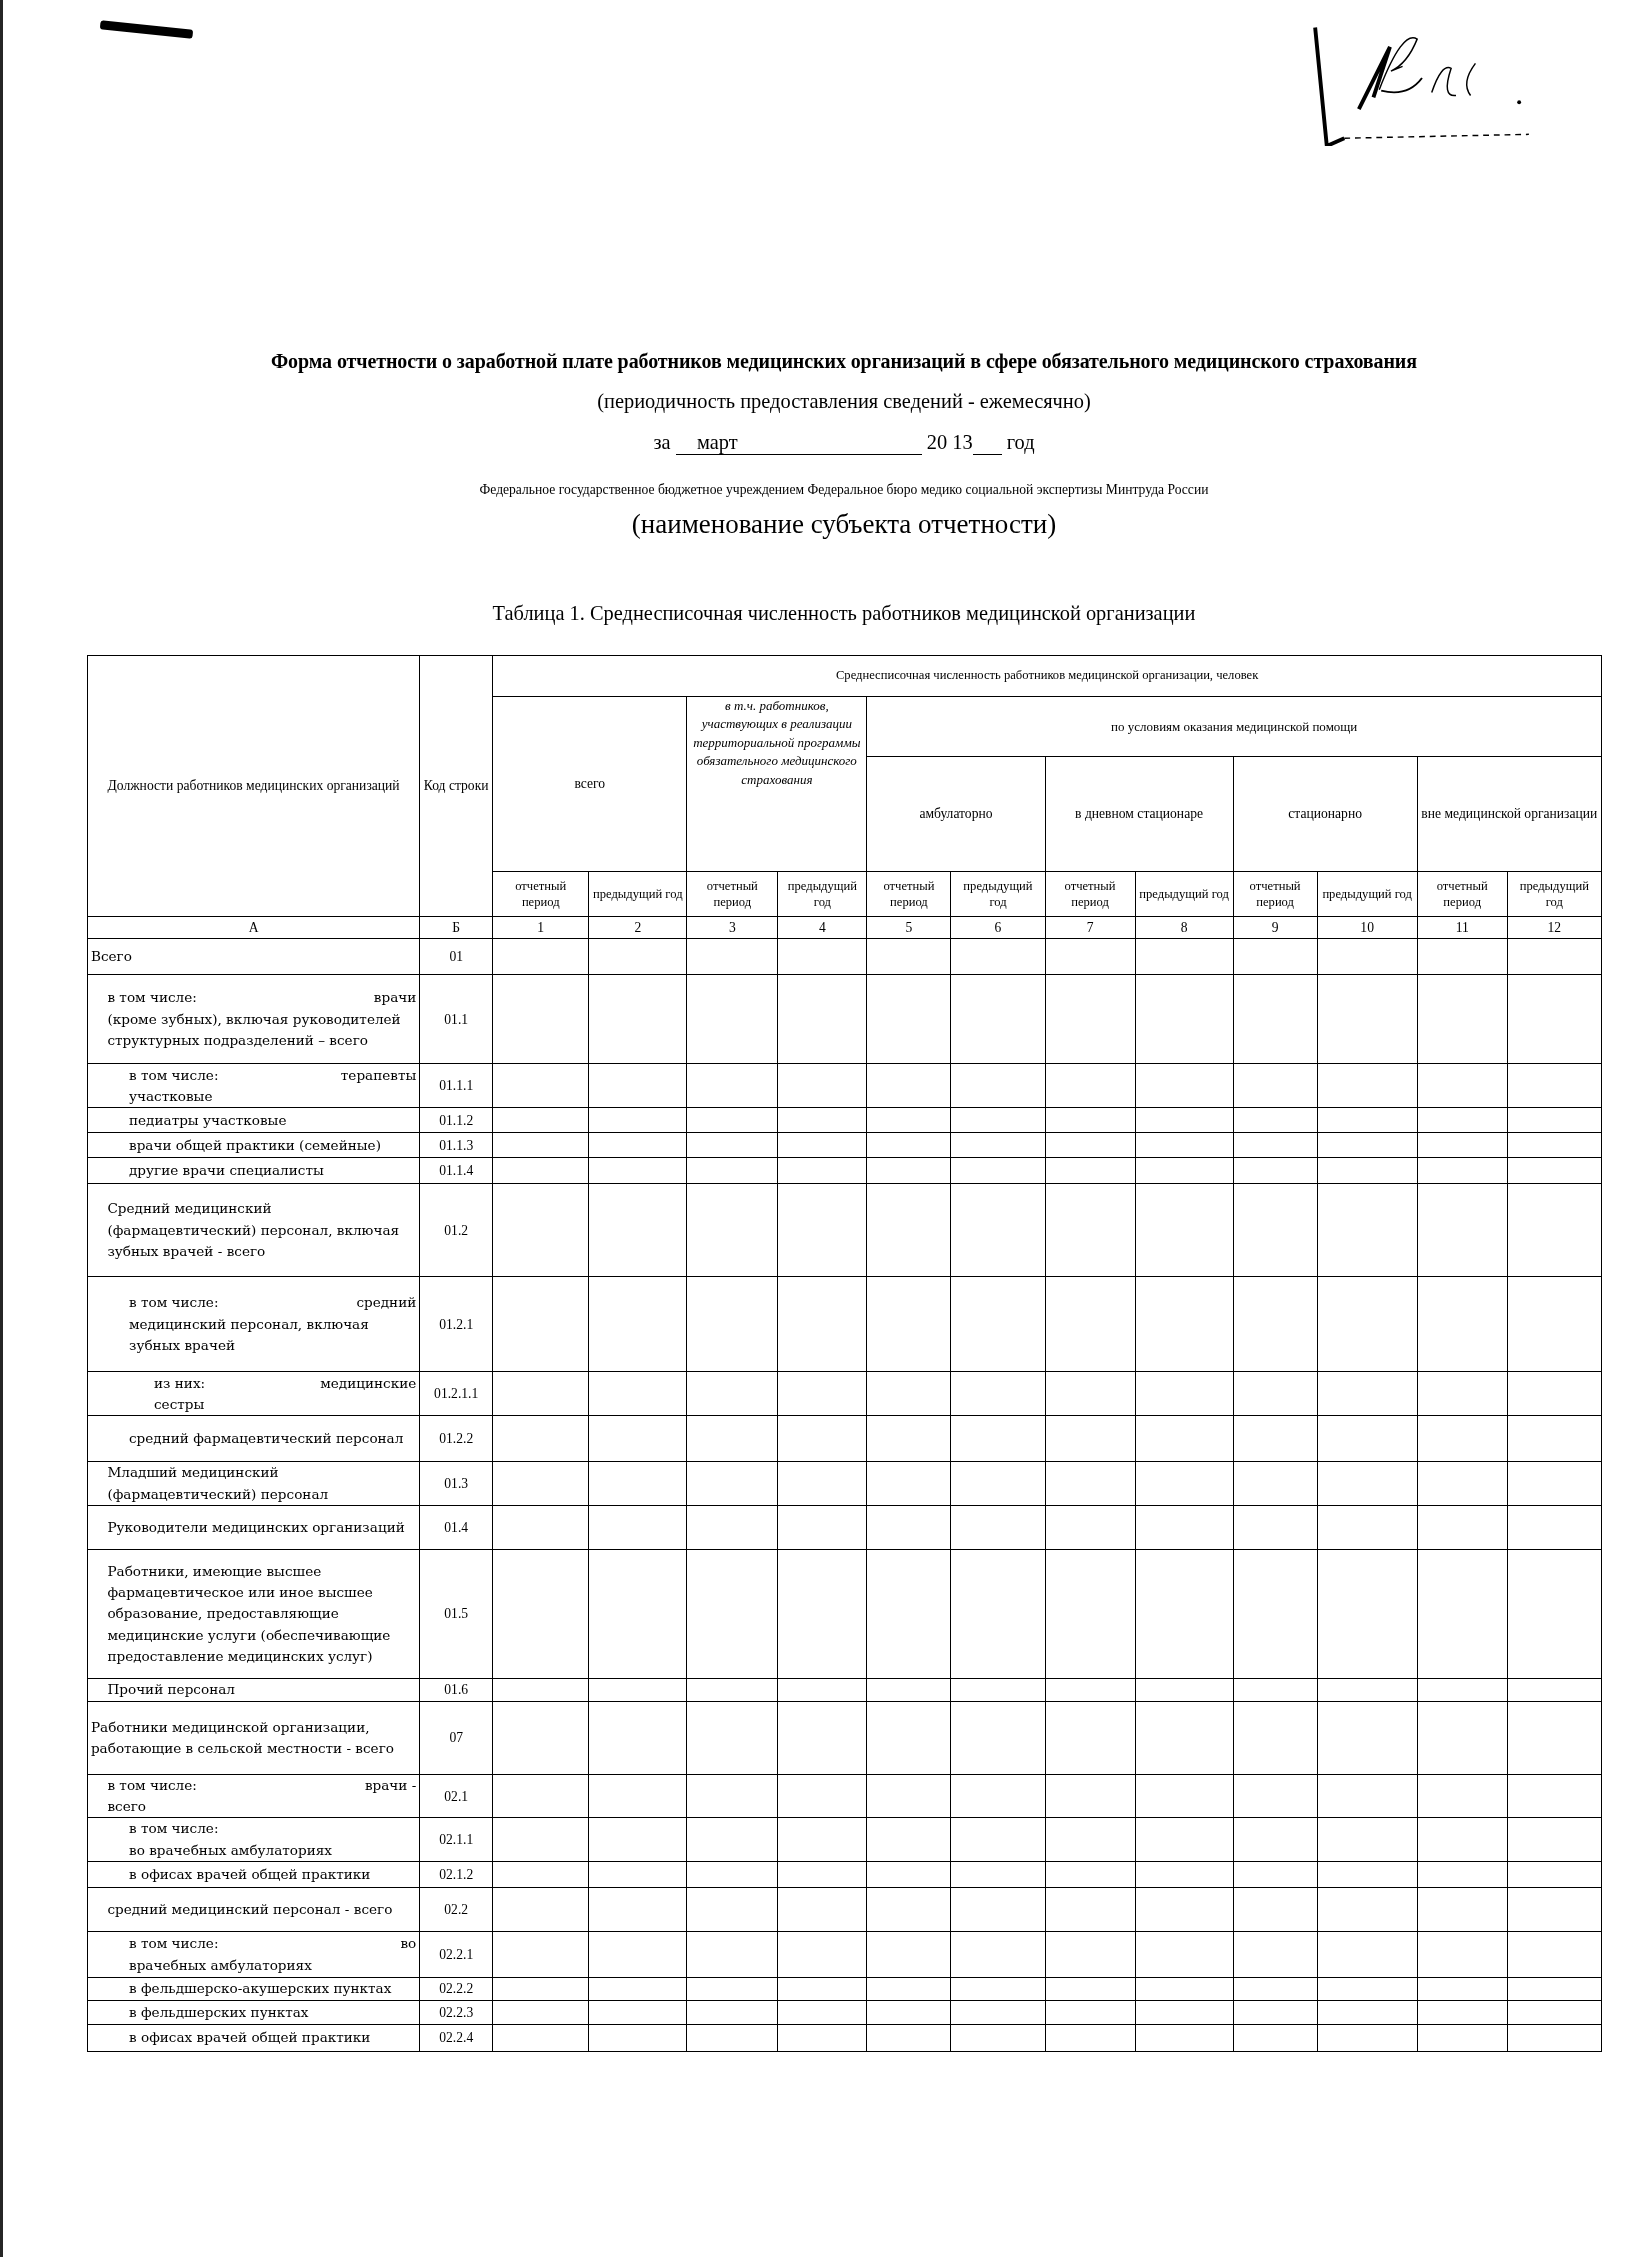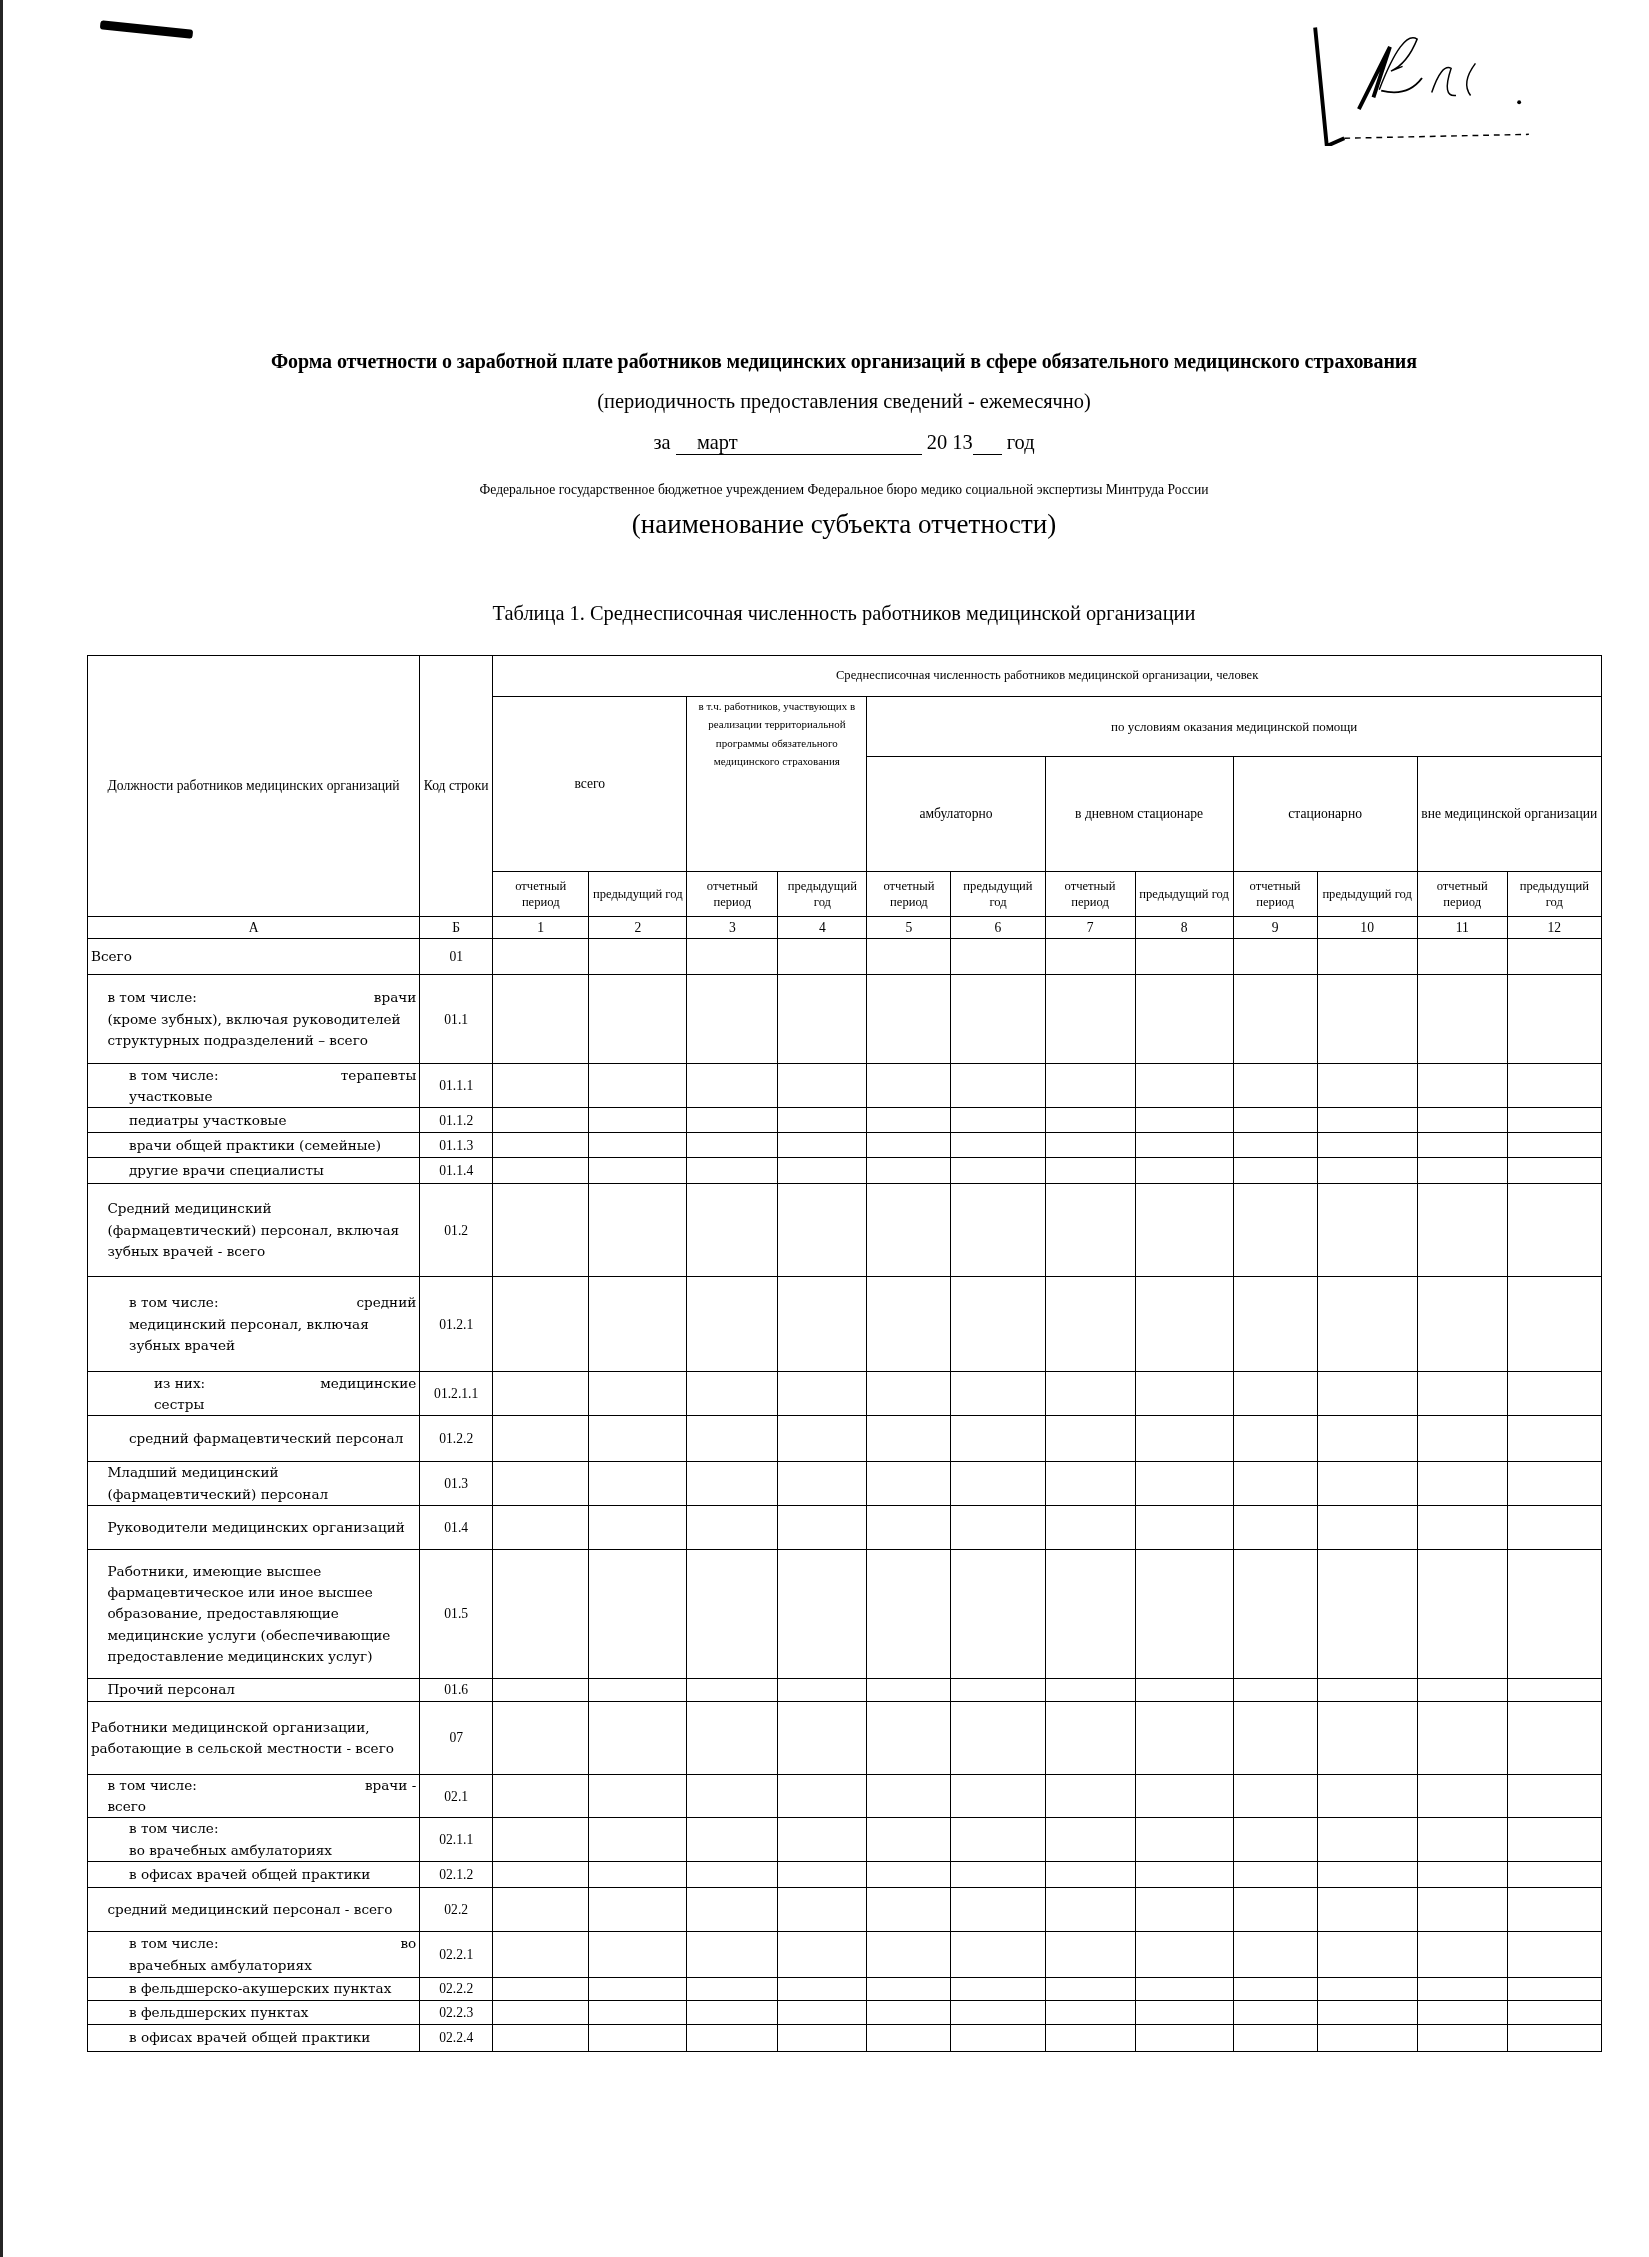--- a/index.html
+++ b/index.html
@@ -77,21 +77,21 @@
       <col style="width:94px">
   </colgroup>
   <thead>
     <tr style="height:41px">
       <th rowspan="4">Должности работников медицинских организаций</th>
       <th rowspan="4">Код строки</th>
       <th colspan="12" style="font-size:12.6px;">Среднесписочная численность работников медицинской организации, человек</th>
     </tr>
     <tr style="height:60px">
       <th colspan="2" rowspan="2">всего</th>
-      <th colspan="2" rowspan="2" style="vertical-align:top; font-size:11px; line-height:18.4px;">в т.ч. работников, участвующих в реализации территориальной программы обязательного медицинского страхования</th>
+      <th colspan="2" rowspan="2" style="vertical-align:top; font-size:13px; line-height:18.4px;font-style:italic;">в т.ч. работников, участвующих в реализации территориальной программы обязательного медицинского страхования</th>
       <th colspan="8" style="font-size:13px;">по  условиям оказания медицинской помощи</th>
     </tr>
     <tr style="height:115px">
       <th colspan="2">амбулаторно</th>
       <th colspan="2">в дневном стационаре</th>
       <th colspan="2">стационарно</th>
       <th colspan="2">вне медицинской организации</th>
     </tr>
     <tr style="height:45px">
       <th class="sub">отчетный период</th>

